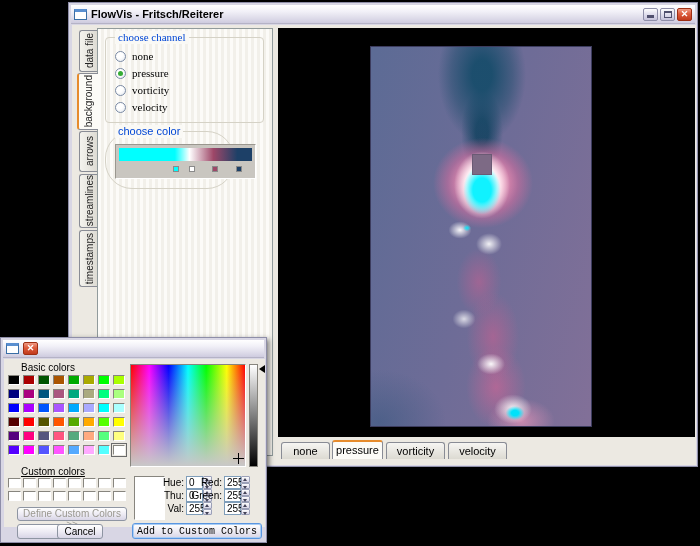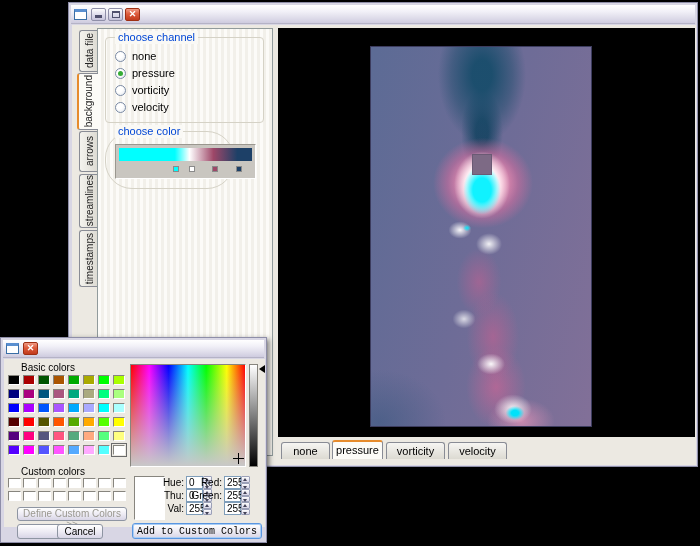--- a/index.html
+++ b/index.html
@@ -142,20 +142,21 @@
     border-right:2px solid transparent; border-bottom:3px solid #424257; }
   .spinner .dn::after { top:2px; border-left:2px solid transparent;
     border-right:2px solid transparent; border-top:3px solid #424257; }
 </style>
 </head>
 <body>
 
 <div class="window" style="left:68px; top:2px; width:630px; height:465px;">
   <div class="titlebar">
     <div class="win-icon"></div>
+    <div class="win-title">FlowVis - Fritsch/Reiterer</div>
     <div class="winbtns">
       <div class="wbtn">
           <div class="glyph-min"></div>
         </div>
       <div class="wbtn">
           <div class="glyph-max"></div>
         </div>
       <div class="wbtn close">✕</div>
     </div>
   </div>
@@ -173,21 +174,21 @@
       </div>
     <div class="vtab" style="top:149px; height:54px;">
         <span>streamlines</span>
       </div>
     <div class="vtab" style="top:205px; height:57px;">
         <span>timestamps</span>
       </div>
 
     <div class="tab-panel">
 
-      <div class="groupbox" style="left:7px; top:8px; width:159px; height:86px;">
+      <div class="groupbox" style="left:7px; top:8px; width:159px; height:86px;font-family:Liberation Serif, serif;">
         <div class="gb-label">choose channel</div>
         <div class="radio-row" style="top:11px;">
           <div class="radio"></div>
           <span>none</span>
         </div>
         <div class="radio-row" style="top:28px;">
           <div class="radio checked"></div>
           <span>pressure</span>
         </div>
         <div class="radio-row" style="top:45px;">
@@ -289,21 +290,21 @@
         <div class="swatch" style="background: rgb(85, 255, 255);"></div>
         <div class="swatch sel" style="background: rgb(255, 255, 255);"></div>
       </div>
 
     <div class="hs-picker">
       <div class="crosshair"></div>
     </div>
     <div class="val-slider"></div>
     <div class="slider-arrow"></div>
 
-    <div class="dlg-label" style="left:17px; top:107px;">Custom colors</div>
+    <div class="dlg-label" style="left:17px; top:107px;text-decoration:underline;">Custom colors</div>
     <div class="swatch-grid" style="left:4px; top:119px; grid-template-columns:repeat(8,13px); grid-auto-rows:10px; column-gap:2px; row-gap:3px;" id="custom-grid">
         <div class="swatch" style="background: rgb(255, 255, 255);"></div>
         <div class="swatch" style="background: rgb(255, 255, 255);"></div>
         <div class="swatch" style="background: rgb(255, 255, 255);"></div>
         <div class="swatch" style="background: rgb(255, 255, 255);"></div>
         <div class="swatch" style="background: rgb(255, 255, 255);"></div>
         <div class="swatch" style="background: rgb(255, 255, 255);"></div>
         <div class="swatch" style="background: rgb(255, 255, 255);"></div>
         <div class="swatch" style="background: rgb(255, 255, 255);"></div>
         <div class="swatch" style="background: rgb(255, 255, 255);"></div>

